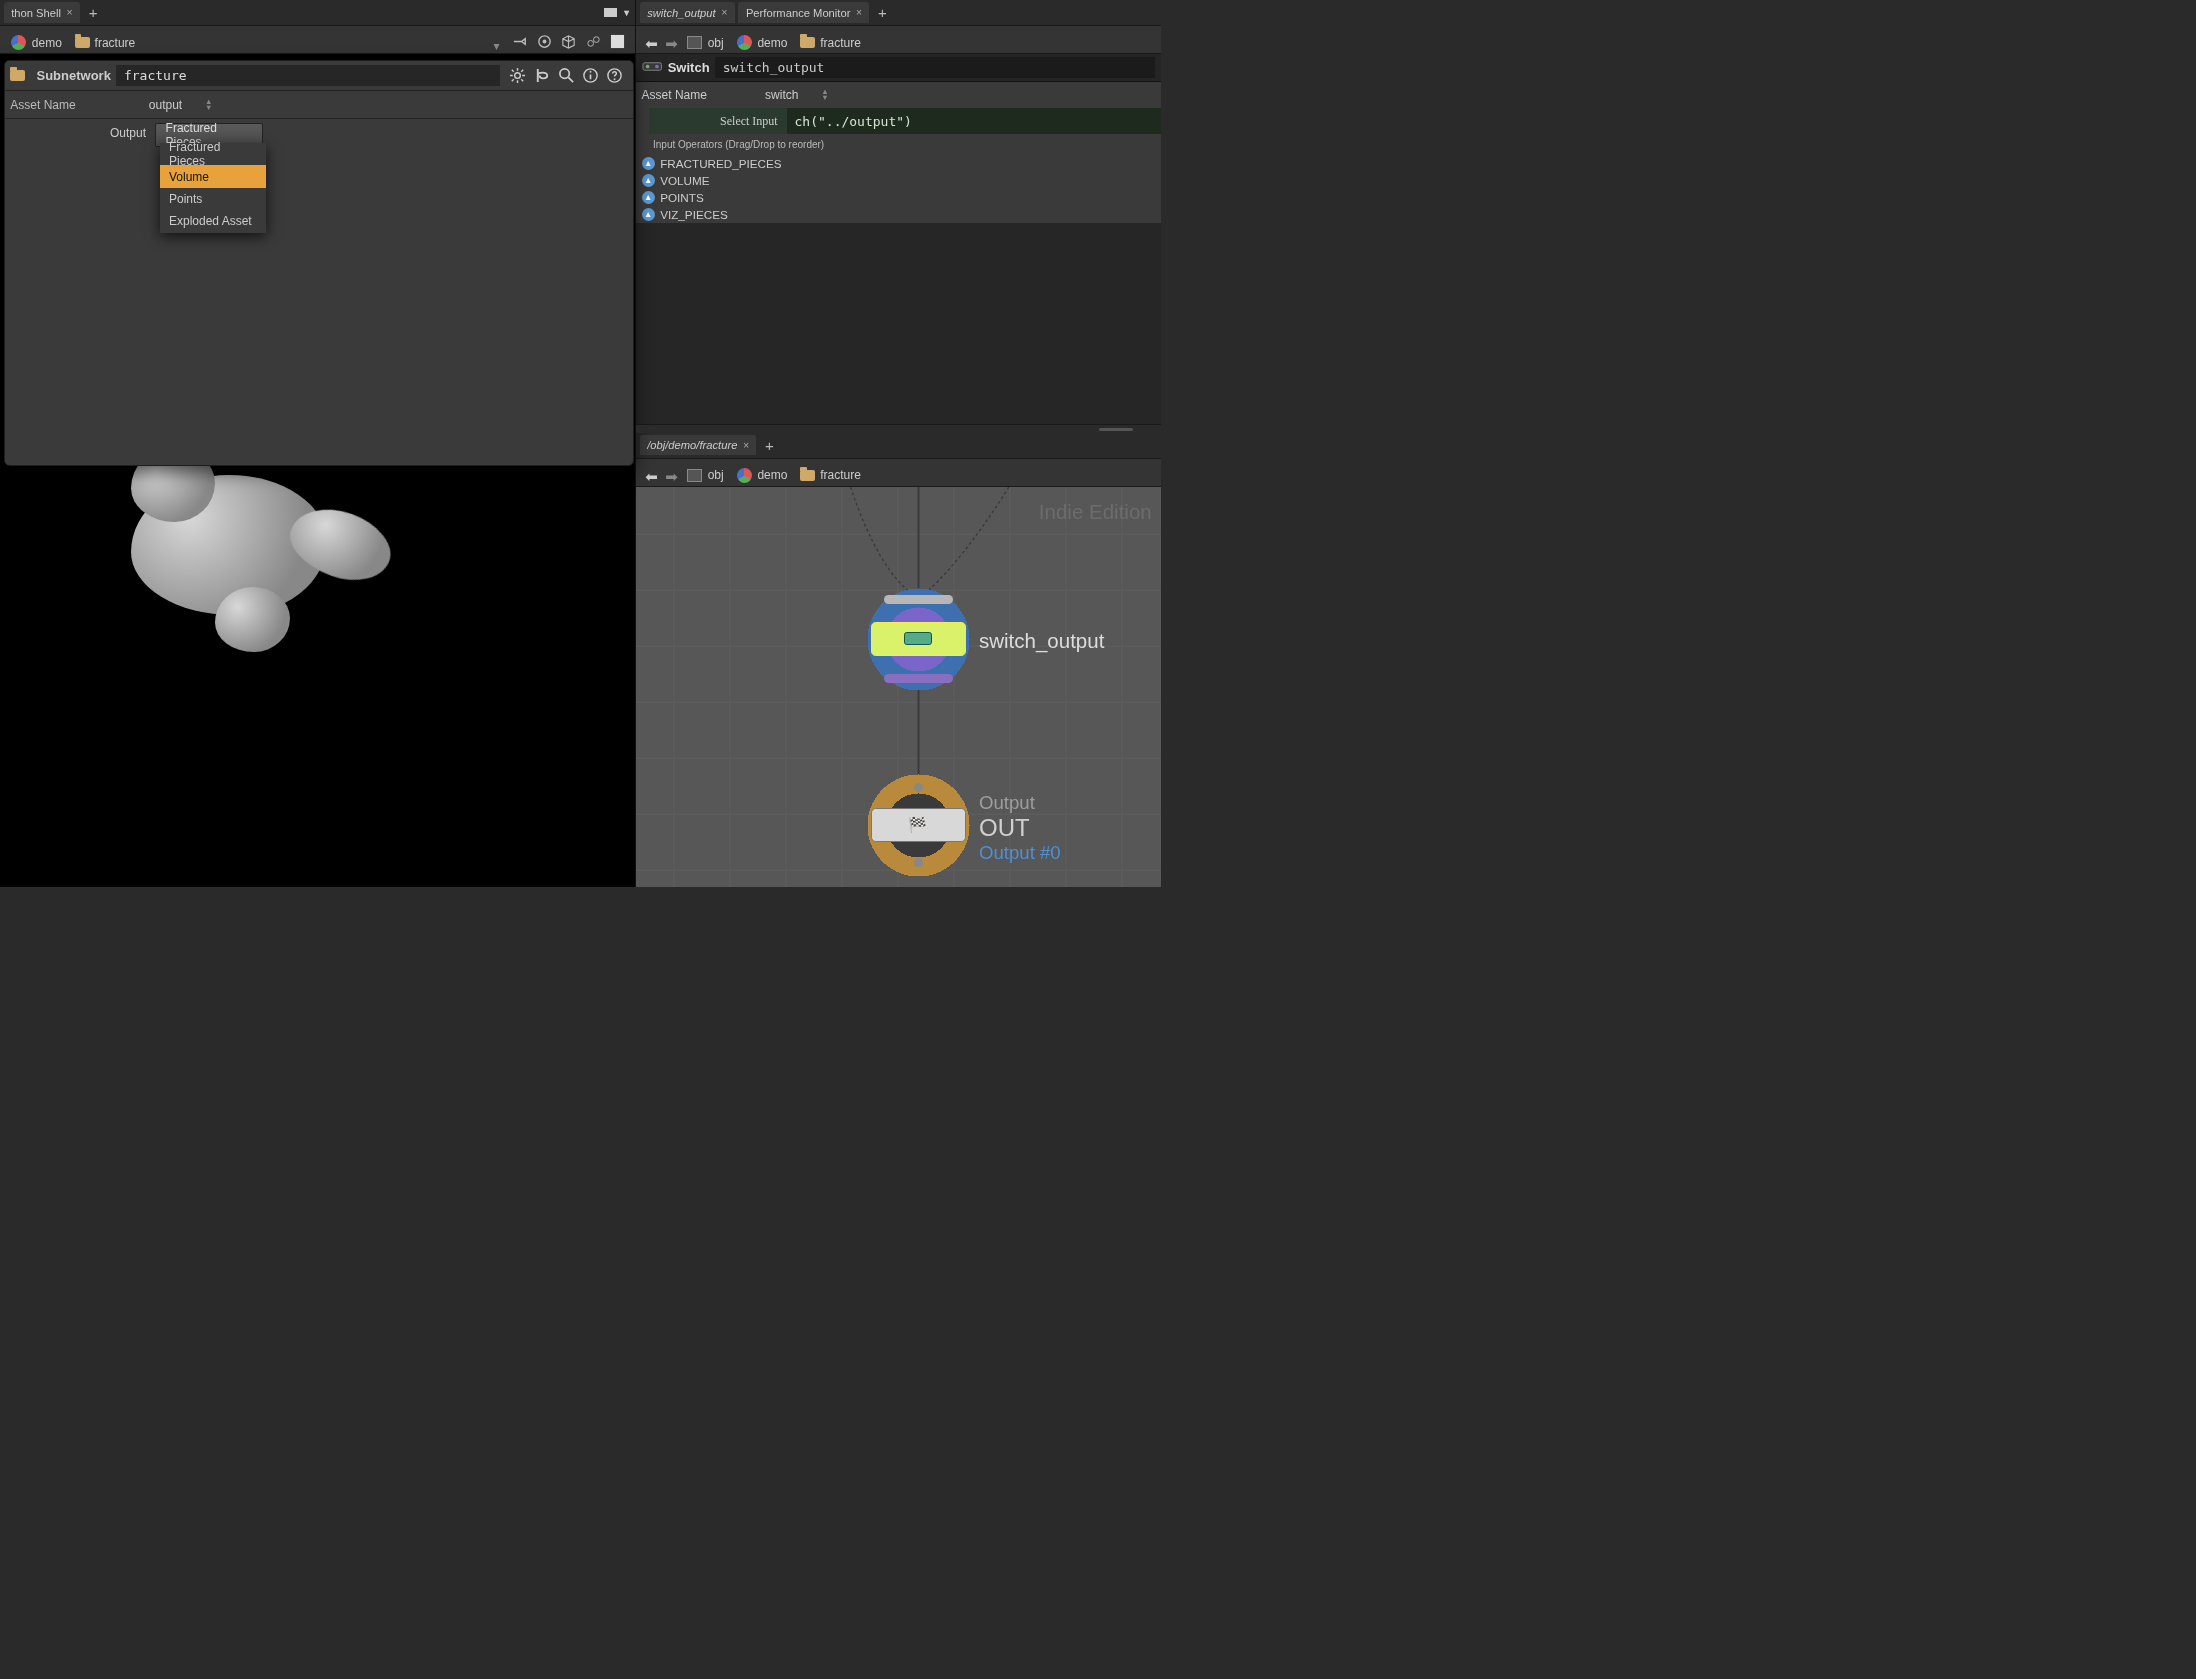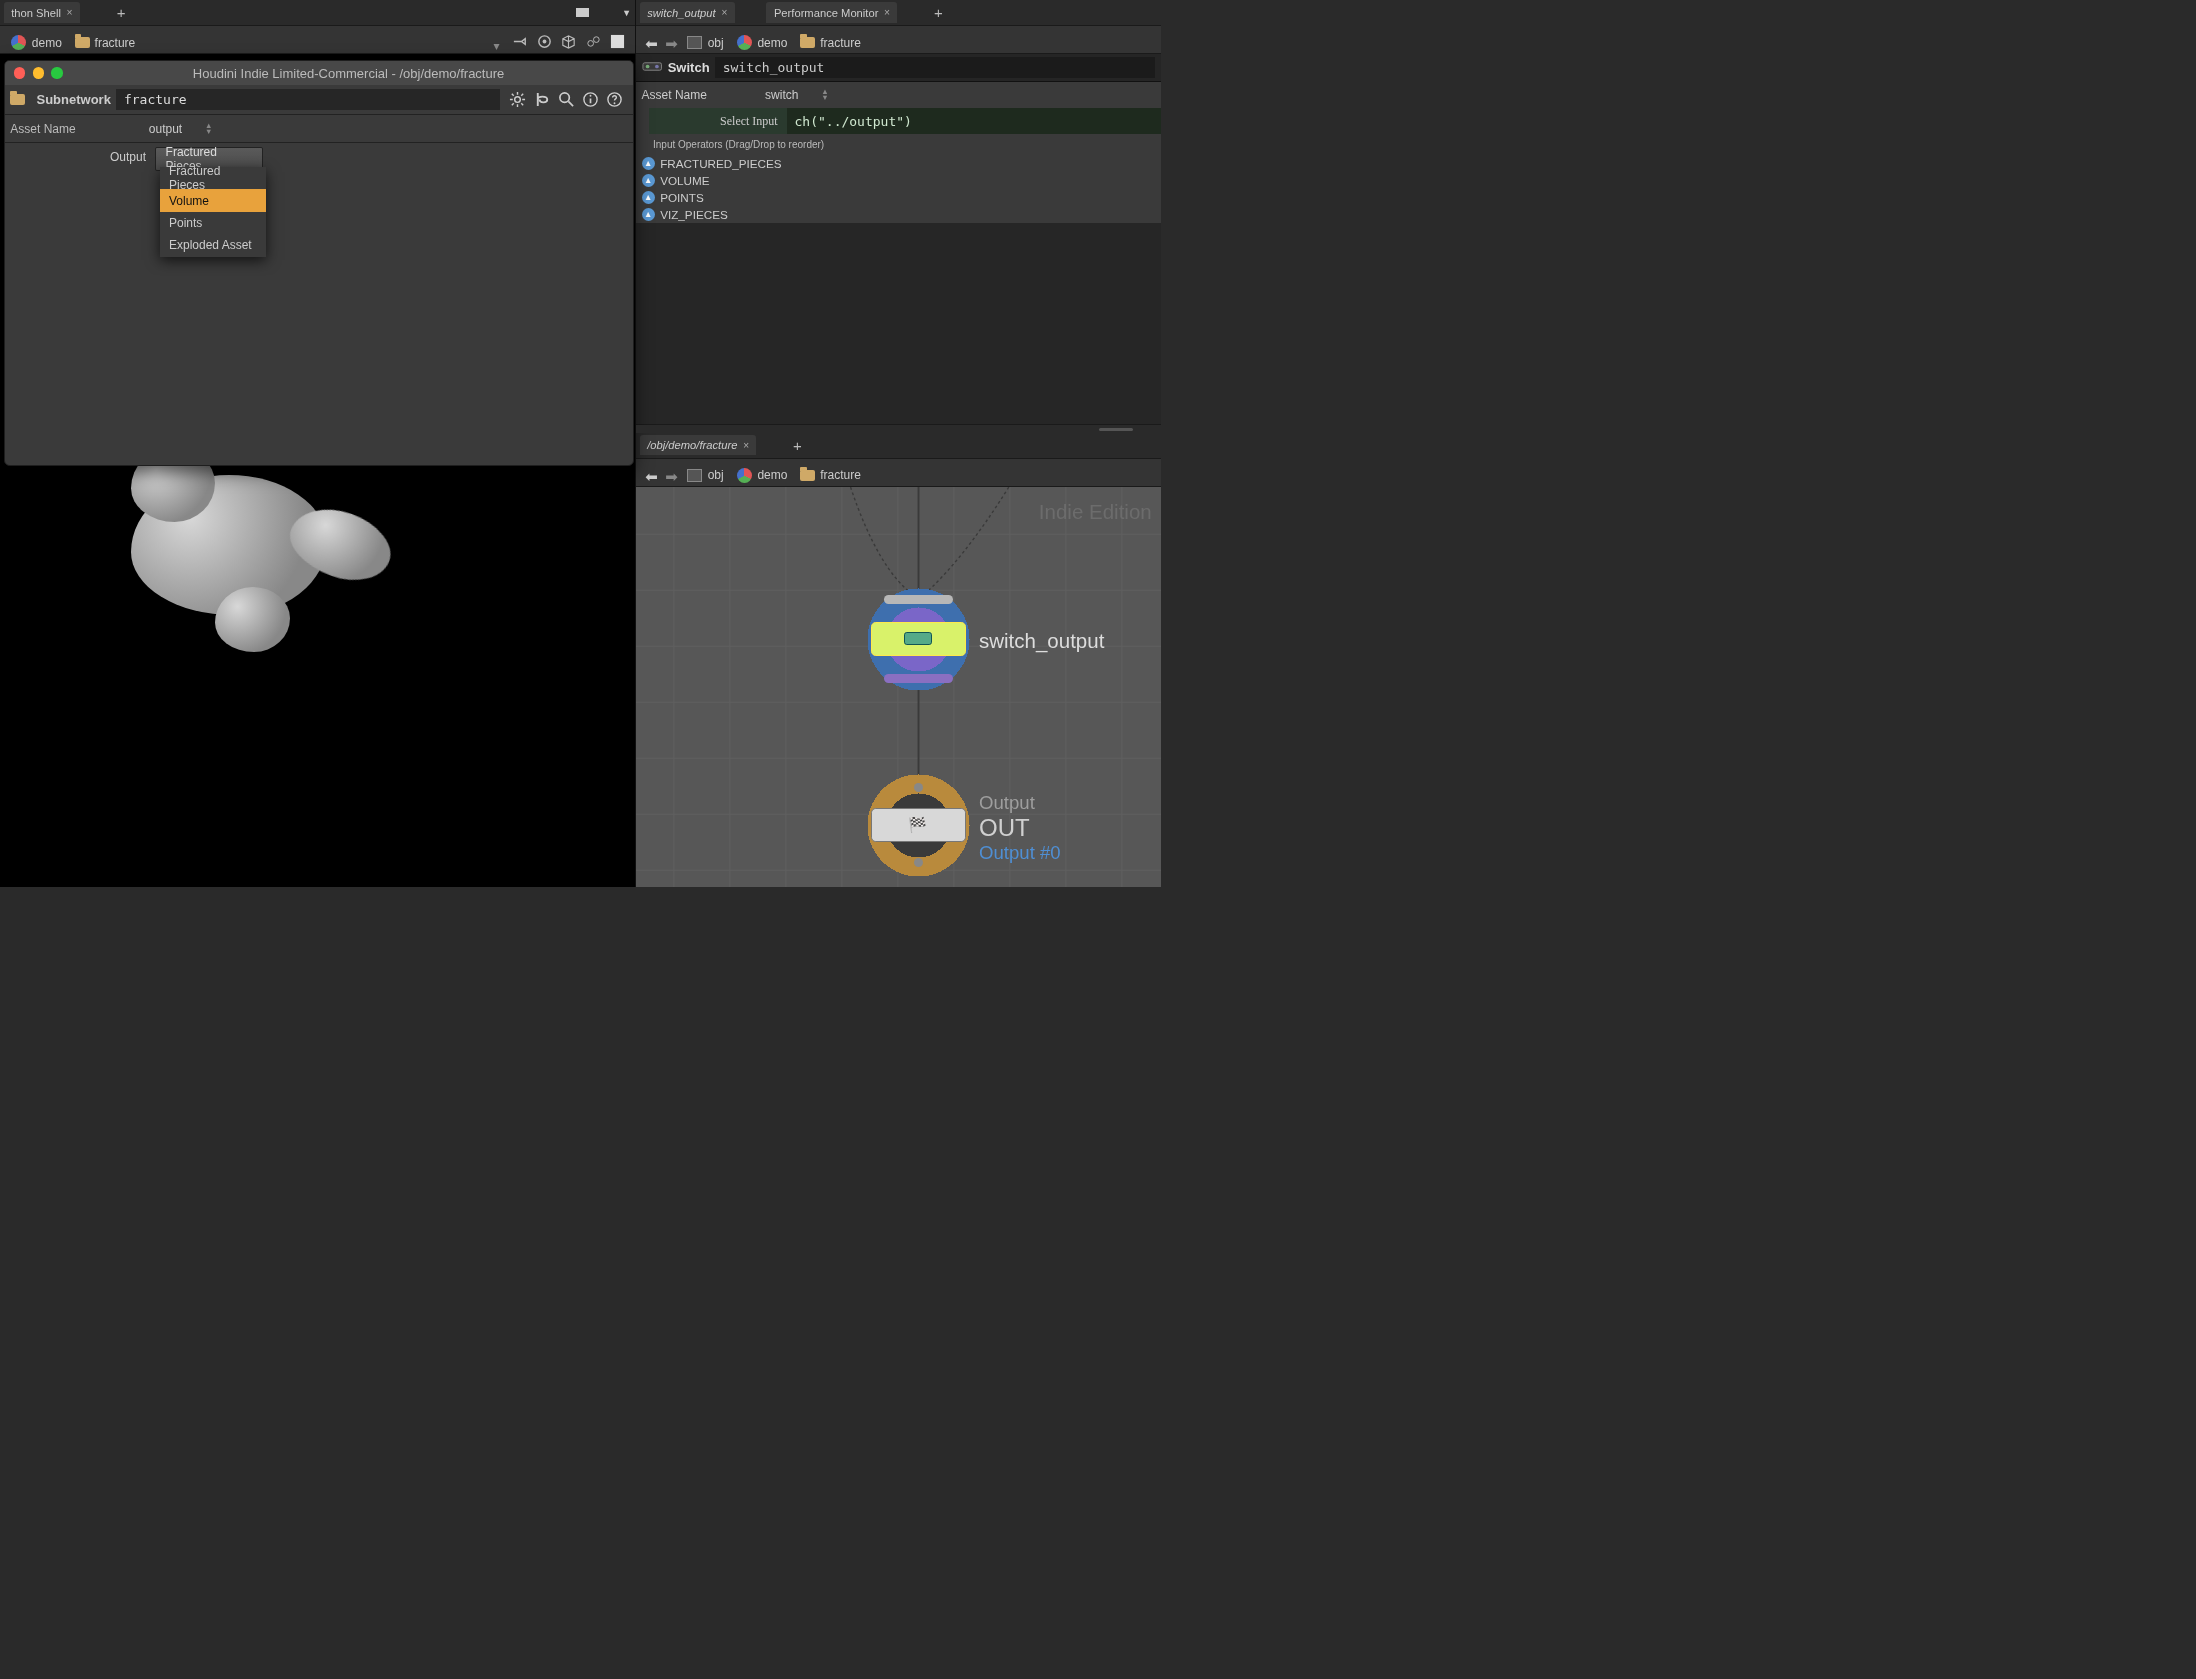--- a/index.html
+++ b/index.html
@@ -2,21 +2,21 @@
 <html><head>
 <meta charset="utf-8">
 <style>
   * { box-sizing: border-box; margin: 0; padding: 0; font-family: -apple-system, "Segoe UI", Arial, sans-serif; }
   html, body { width: 1161px; height: 887px; background: #2a2a2a; color: #ccc; overflow: hidden; font-size: 12px; }
   .app { display: flex; width: 100%; height: 100%; }
   .left-pane { width: 636px; height: 100%; position: relative; background: #000; border-right: 0.9px solid #111; }
   .right-pane { flex: 1; height: 100%; display: flex; flex-direction: column; background: #3a3a3a; }
 
   
-  .tabbar { height: 26px; background: #2a2a2a; display: flex; align-items: center; padding: 0 3.7px; border-bottom: 0.9px solid #1a1a1a; gap: 28px; }
+  .tabbar { height: 26px; background: #2a2a2a; display: flex; align-items: center; padding: 0 3.7px; border-bottom: 0.9px solid #1a1a1a; }
   .tab { display: flex; align-items: center; height: 20.5px; padding: 0 7.5px; background: #3a3a3a; border-top-left-radius: 2.8px; border-top-right-radius: 2.8px; margin-right: 3.7px; font-size: 11.2px; color: #ccc; font-style: italic; }
   .tab.plain { font-style: normal; }
   .tab .close { margin-left: 5.6px; color: #aaa; font-size: 10.3px; }
   .tab-plus { width: 18.6px; height: 18.6px; display:flex; align-items:center; justify-content:center; color:#bbb; font-size:15px; }
   .tabbar .spacer { flex:1; }
   .tabbar .mini { width:13px; height:9.3px; background:#ccc; margin-right:5.6px; }
   .tabbar .tri { color:#ccc; font-size:9.3px; }
 
   
   .pathbar { height: 28px; background: #343434; display: flex; align-items: flex-end; padding: 0 5.6px; border-bottom: 0.9px solid #1a1a1a; }
@@ -184,28 +184,20 @@
     </div>
 
     <div class="model">
       <div class="blob" style="left:56px; top:28px; width:196px; height:140px;"></div>
       <div class="blob" style="left:214px; top:65px; width:103px; height:65px; transform:rotate(20deg);"></div>
       <div class="blob" style="left:140px; top:140px; width:75px; height:65px;"></div>
       <div class="blob" style="left:56px; top:0px; width:84px; height:75px;"></div>
     </div>
 
     <div class="param-window">
-      <div class="titlebar">
-        <div class="traffic">
-          <div class="dot r"></div>
-          <div class="dot y"></div>
-          <div class="dot g"></div>
-        </div>
-        <div class="titlebar-title">Houdini Indie Limited-Commercial - /obj/demo/fracture</div>
-      </div>
 
       <div class="subnet-row">
         <span class="folder-ic" style="margin-right:5.6px;"></span>
         <span class="subnet-label">Subnetwork</span>
         <div class="subnet-name">fracture</div>
         <div class="ic20">
           <svg width="17" height="17" viewBox="0 0 18 18">
               <circle cx="9" cy="9" r="3" fill="none" stroke="#ccc" stroke-width="1.5"></circle>
               <g stroke="#ccc" stroke-width="1.5">
                 <line x1="9" y1="1" x2="9" y2="4"></line>

